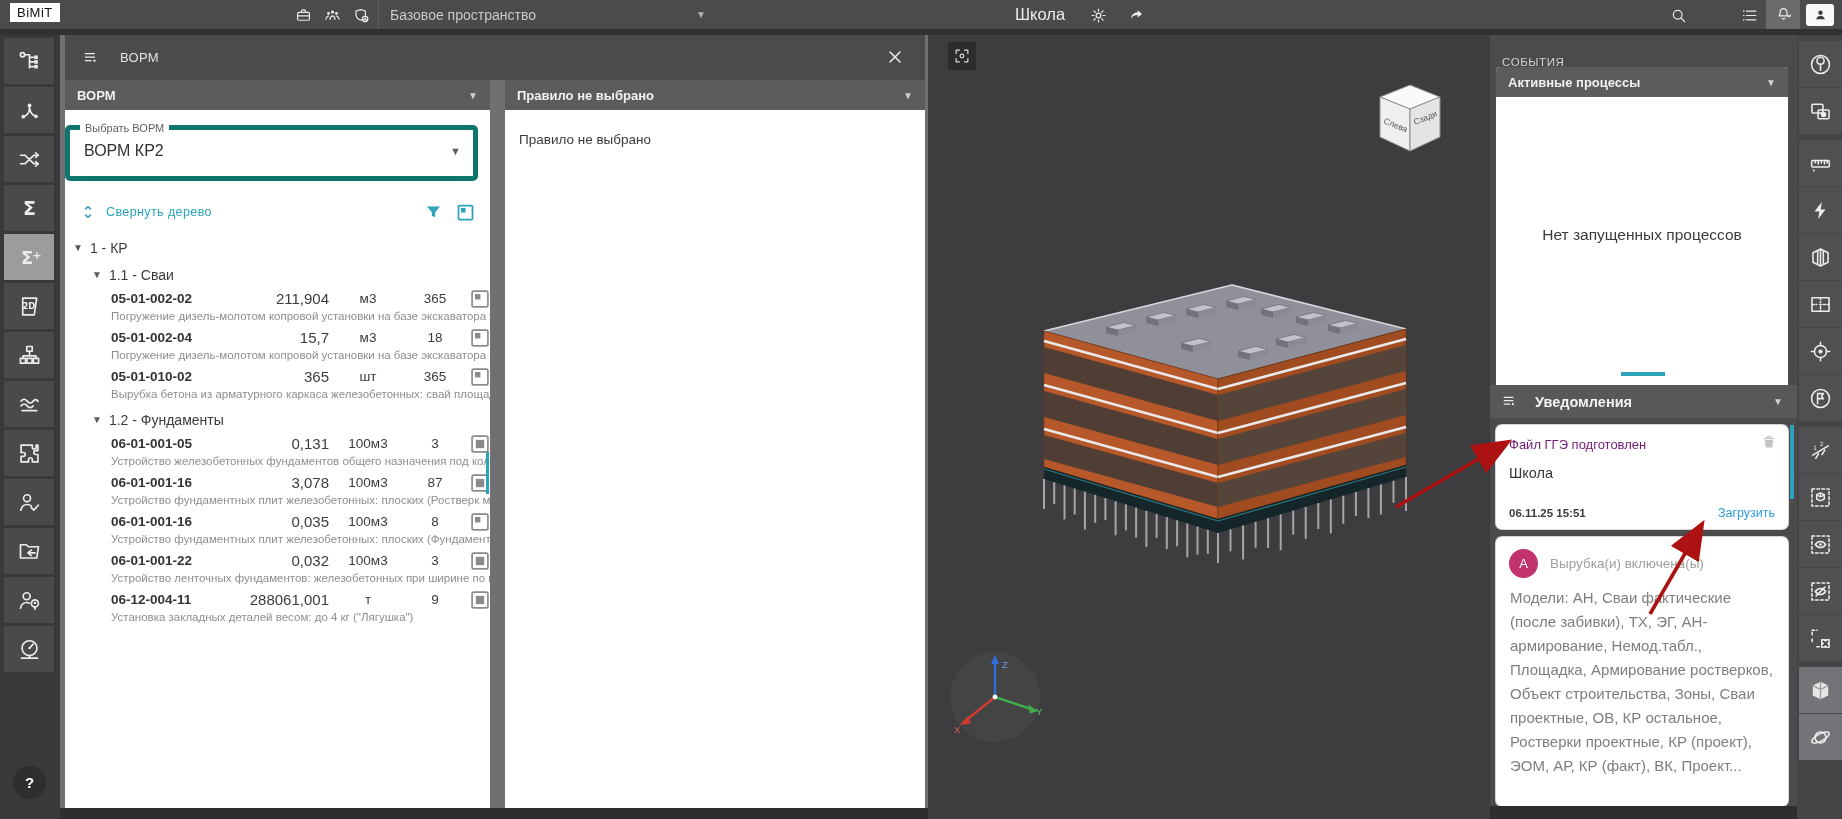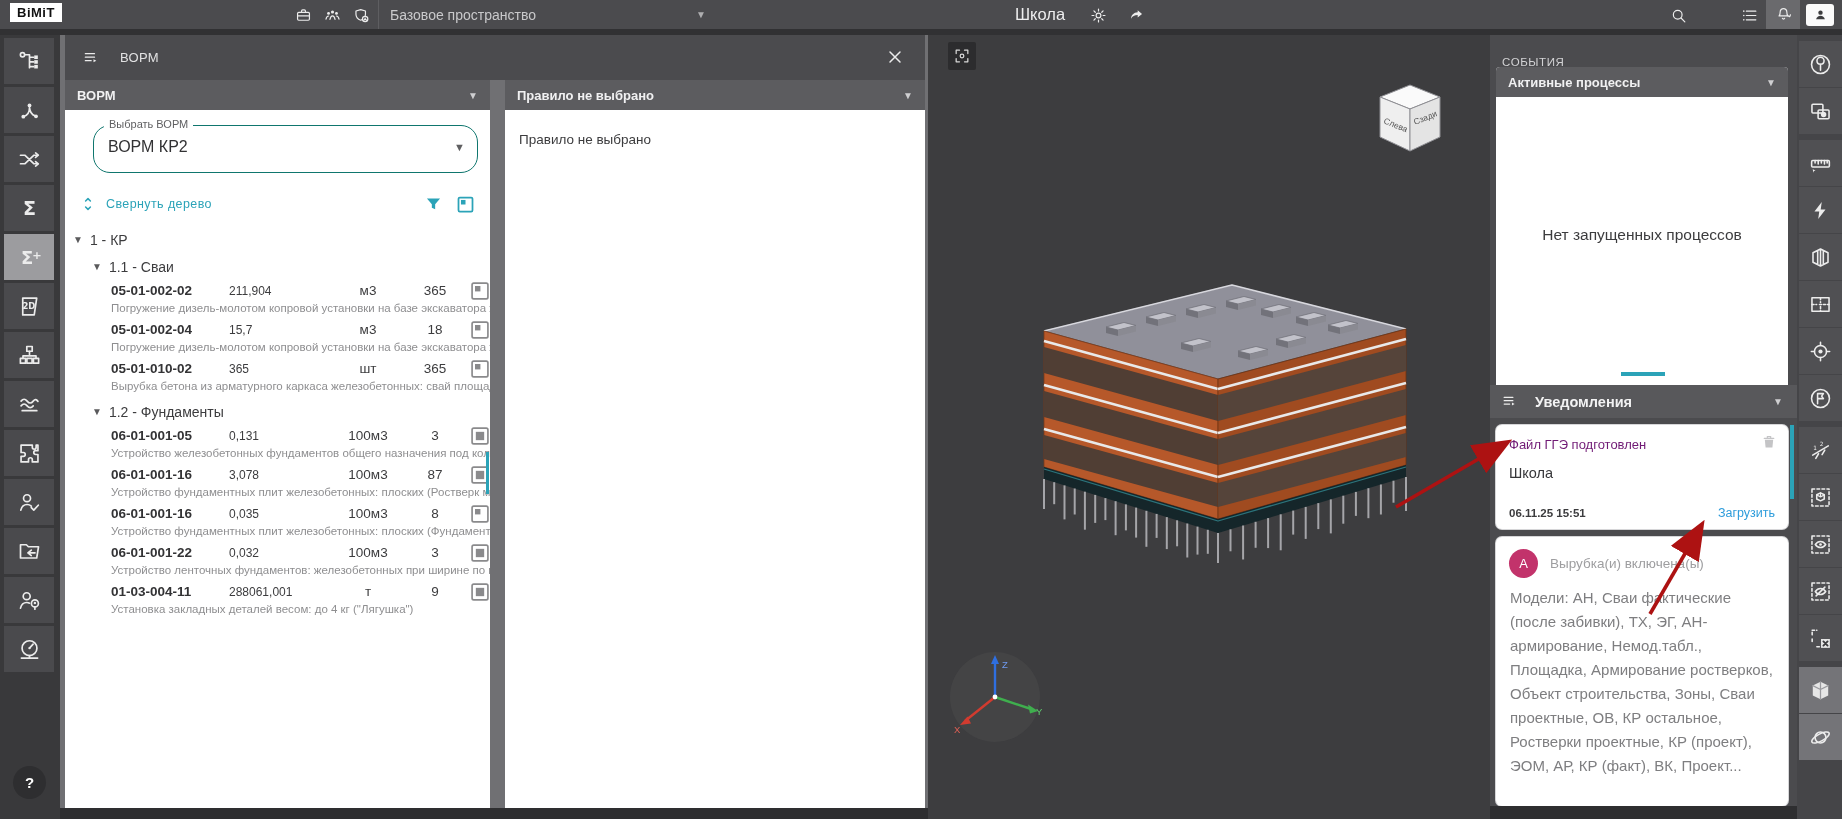--- a/index.html
+++ b/index.html
@@ -4,21 +4,21 @@
 <style>
   html,body{margin:0;padding:0;background:#2b2b2d}
   #app{position:relative;width:1842px;height:819px;overflow:hidden;background:#3d3d3f;
        font-family:"Liberation Sans",sans-serif;-webkit-font-smoothing:antialiased}
   .abs{position:absolute}
   svg.ic{display:block}
 
   
   .topbar{position:absolute;left:0;top:0;width:1842px;height:29px;background:#4b4b4e}
   .topstrip{position:absolute;left:0;top:29px;width:1842px;height:6px;background:#313133}
-  .logo{position:absolute;left:10px;top:3px;background:#fff;color:#111;font-weight:bold;
+  .logo{position:absolute;left:10px;top:3px;background:#fff;color:#111;font-weight:normal;
         font-size:13px;padding:2px 7px;letter-spacing:.5px}
   .tb-ic{position:absolute;top:3px;width:24px;height:24px;display:flex;align-items:center;justify-content:center;cursor:pointer}
   .tb-ic svg{width:19px;height:19px}
   .tb-divider{position:absolute;left:378px;top:0;width:1px;height:29px;background:#5e5e61}
   .workspace{position:absolute;left:390px;top:0;height:29px;display:flex;align-items:center;gap:160px;color:#c9c9cb;font-size:14px;cursor:pointer}
   .workspace .caret{color:#aeaeb0;font-size:10px}
   .proj-title{position:absolute;left:1000px;top:0;width:80px;height:29px;display:flex;align-items:center;justify-content:center;
               color:#ededee;font-size:16.5px}
   .bell-tile{position:absolute;left:1766px;top:0;width:34px;height:29px;background:#6a6a6d;display:flex;align-items:center;justify-content:center;cursor:pointer}
   .bell-tile svg{width:19px;height:19px}
@@ -43,40 +43,40 @@
   .close-btn svg{width:20px;height:20px}
 
   .white-panel{position:absolute;top:80px;background:#fff;overflow:hidden}
   #worm-panel{left:65px;width:425px;height:728px}
   #rule-panel{left:505px;width:420px;height:728px}
   .under-strip{position:absolute;left:60px;top:808px;width:868px;height:11px;background:#2e2e30}
 
   .sec-bar{height:30px;background:#5c5c5f;display:flex;align-items:center;padding:0 12px;color:#f1f1f2;font-weight:bold;font-size:13px}
   .sec-bar .sec-caret{margin-left:auto;color:#cfcfd1;font-size:10px}
 
-  .select-box{position:relative;margin:15px 12px 0 28px;height:46px;border:1px solid #0f766e;border-radius:17px;cursor:pointer}
+  .select-box{position:relative;margin:15px 12px 0 0;height:46px;border:5px solid #0f766e;border-radius:5px;cursor:pointer}
   .float-label{position:absolute;top:-8px;left:10px;background:#fff;padding:0 5px;font-size:11px;color:#5f5f61}
   .sel-value{position:absolute;left:14px;top:12px;font-size:16px;color:#323234}
   .sel-caret{position:absolute;right:12px;top:15px;color:#5f5f61;font-size:11px}
 
   .tree-toolbar{margin-top:17px;height:28px;display:flex;align-items:center;padding:0 14px}
   .tree-toolbar .unfold{width:18px;height:18px;margin-right:9px}
   .collapse-link{color:#2BA3B8;font-size:12.5px;letter-spacing:.4px;cursor:pointer;text-decoration:none}
   .tt-spacer{flex:1}
   .tt-ic{width:21px;height:21px;margin-left:11px;cursor:pointer}
   .tt-ic svg{width:21px;height:21px}
 
   #tree{margin-top:8px}
   .t-group{height:27px;display:flex;align-items:center;cursor:pointer}
   .tg-caret{color:#5a5a5c;font-size:10px;margin-right:7px}
   .tg-label{font-size:14px;color:#3c3c3e}
   .t-item{margin:1px 0 6px 0;padding-left:46px;cursor:pointer}
   .ti-row{display:flex;align-items:center;height:19px}
   .ti-code{flex:0 0 118px;font-weight:bold;font-size:13.5px;color:#333335}
-  .ti-qty{flex:0 0 100px;text-align:left;font-size:12px;color:#3c3c3e}
+  .ti-qty{flex:0 0 100px;text-align:right;font-size:15px;color:#3c3c3e}
   .ti-unit{flex:0 0 78px;text-align:center;font-size:13.5px;color:#3c3c3e}
   .ti-count{flex:0 0 56px;text-align:center;font-size:13.5px;color:#3c3c3e}
   .ti-marker{margin-left:auto;width:20px;height:20px}
   .ti-marker svg{width:20px;height:20px}
   .ti-desc{margin-top:2px;font-size:11.5px;color:#8e8e90;white-space:nowrap;overflow:hidden}
   .worm-thumb{position:absolute;right:1px;top:372px;width:3.5px;height:42px;background:#2BA3B8}
 
   .rule-body{margin:22px 14px 0 14px;font-size:13.5px;color:#3c3c3e}
 
   
@@ -482,21 +482,21 @@
               <svg class="ic" viewBox="0 0 24 24" fill="none" stroke="#ececec" stroke-width="1.5" stroke-linecap="round" stroke-linejoin="round">
                 <rect x="2.5" y="2.5" width="19" height="19" rx="2" stroke="#8a8a8c" stroke-width="2"></rect>
                 <rect x="7" y="7" width="10" height="10" fill="#8a8a8c" stroke="none"></rect>
               </svg>
             </span>
           </div>
           <div class="ti-desc">Устройство ленточных фундаментов: железобетонных при ширине по вер...</div>
         </div>
         <div class="t-item">
           <div class="ti-row">
-            <span class="ti-code">01-03-004-11</span>
+            <span class="ti-code">06-12-004-11</span>
             <span class="ti-qty">288061,001</span>
             <span class="ti-unit">т</span>
             <span class="ti-count">9</span>
             <span class="ti-marker">
               <svg class="ic" viewBox="0 0 24 24" fill="none" stroke="#ececec" stroke-width="1.5" stroke-linecap="round" stroke-linejoin="round">
                 <rect x="2.5" y="2.5" width="19" height="19" rx="2" stroke="#8a8a8c" stroke-width="2"></rect>
                 <rect x="7" y="7" width="10" height="10" fill="#8a8a8c" stroke="none"></rect>
               </svg>
             </span>
           </div>

